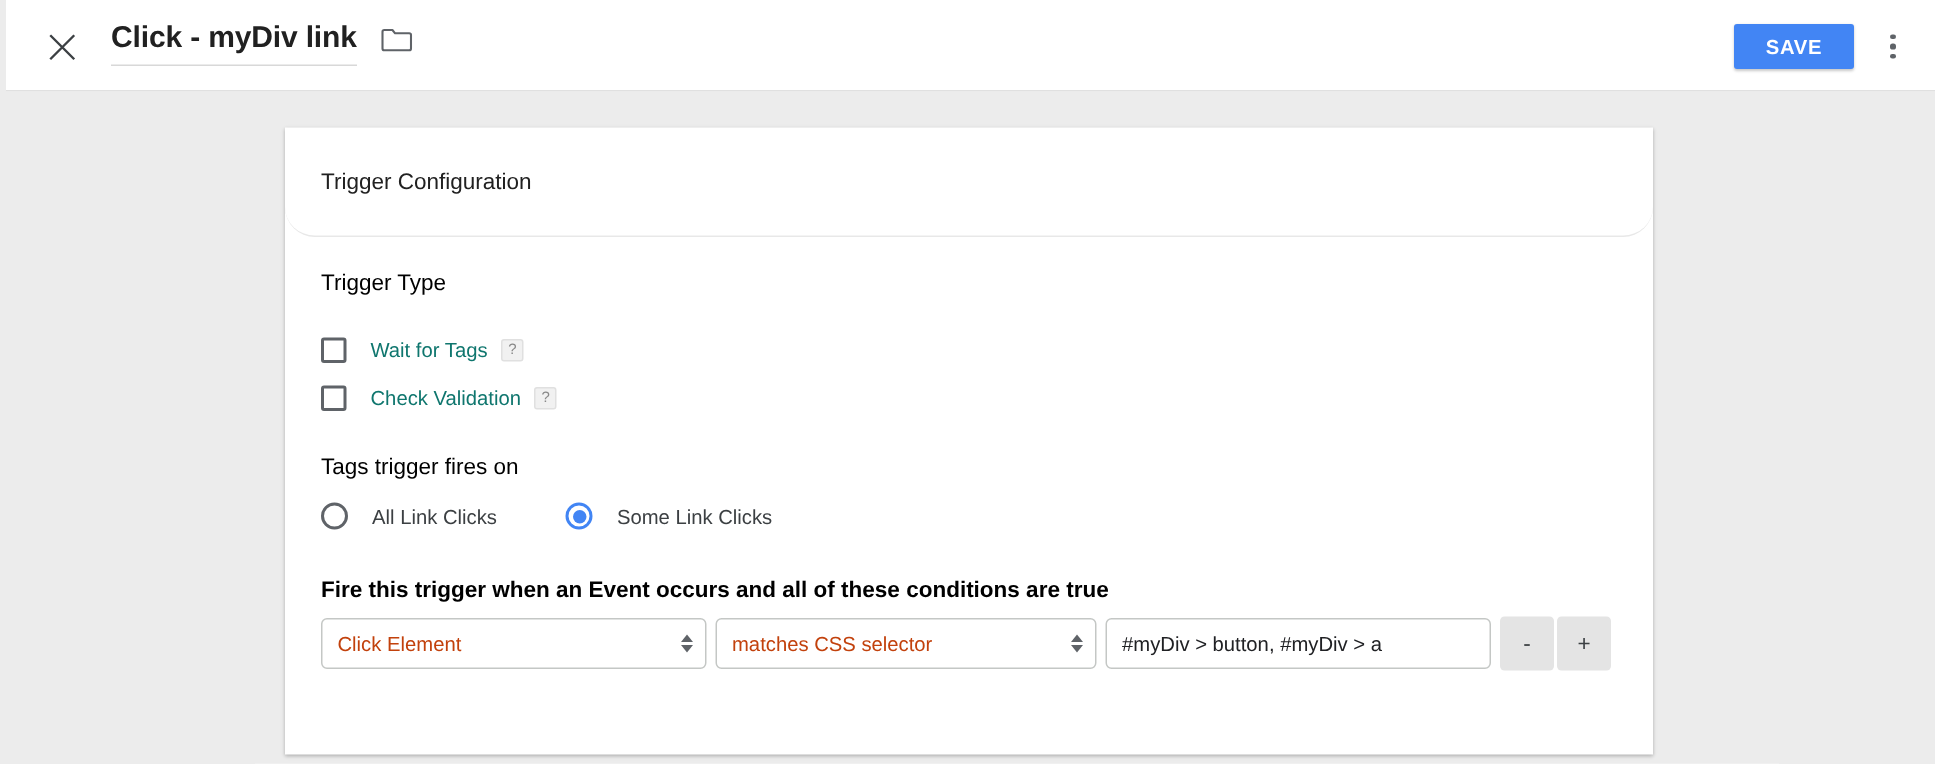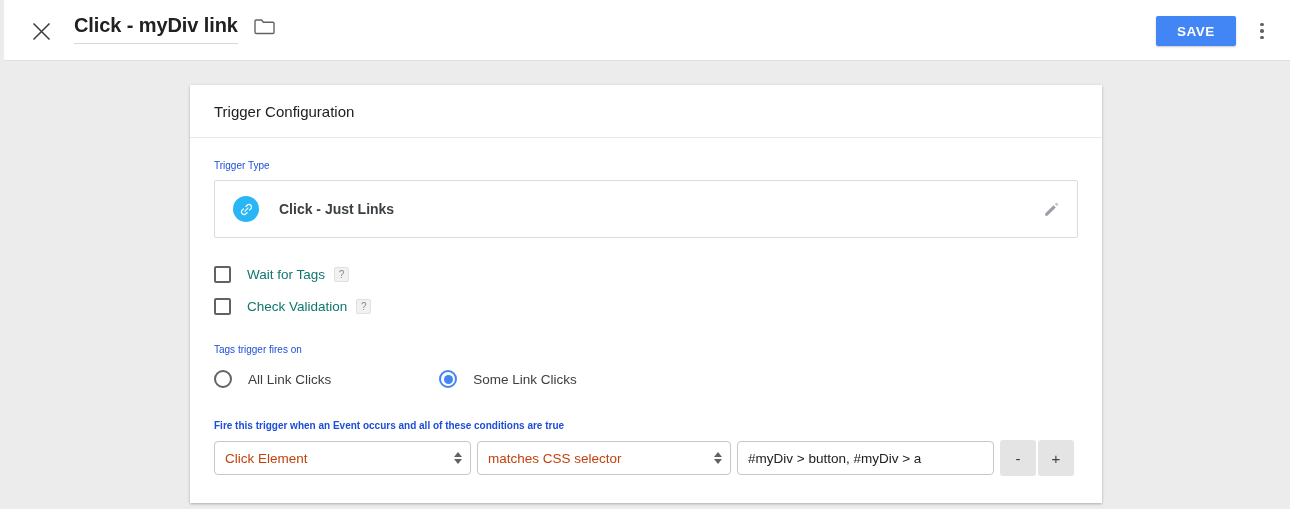--- a/index.html
+++ b/index.html
@@ -64,30 +64,31 @@
   .kebab-btn i { width: 3.5px; height: 3.5px; border-radius: 50%; background: #5f6368; display: block; }
 
   
   .card {
     position: absolute; left: 190px; top: 85px;
     width: 912px; height: 418px;
     background: #ffffff;
     box-shadow: 0 1px 3px rgba(0,0,0,0.16), 0 1px 2px rgba(0,0,0,0.12);
   }
   .card-header {
-    height: 53px;
+    height: 73px;
     border-bottom: 1px solid #e8e8e8;
     display: flex; align-items: center;
     padding-left: 24px;
+    border-radius: 20px;
   }
   .card-header-title { font-size: 15px; color: #212121; }
   .card-body { padding: 22px 24px 0 24px; }
 
   .field-label {
-    font-size: 10px; color: #1d4ed8;
+    font-size: 15px; color: #000000;
     margin-bottom: 9px;
   }
 
   
   .trigger-box {
     height: 58px;
     border: 1px solid #dadce0; border-radius: 2px;
     display: flex; align-items: center;
     padding: 0 16px 0 18px;
     cursor: pointer;
@@ -123,21 +124,21 @@
     background: #f1f1f1; border: 1px solid #e0e0e0; border-radius: 2px;
     font-size: 10px; color: #8a8a8a;
     display: inline-flex; align-items: center; justify-content: center;
     cursor: pointer;
   }
 
   
   .radios-label { margin-top: 22px; }
   .radio-row { display: flex; align-items: center; height: 30px; }
   .radio-item { display: flex; align-items: center; cursor: pointer; }
-  .radio-item + .radio-item { margin-left: 108px; }
+  .radio-item + .radio-item { margin-left: 46px; }
   .radio {
     width: 18px; height: 18px; border-radius: 50%;
     border: 2px solid #5f6368; background: #fff;
     flex: 0 0 auto;
     display: flex; align-items: center; justify-content: center;
   }
   .radio.selected { border-color: #4285f4; }
   .radio.selected::after {
     content: ""; width: 9px; height: 9px; border-radius: 50%; background: #4285f4;
   }
@@ -219,36 +220,20 @@
   <div class="card">
 
     <div class="card-header">
       <div class="card-header-title">Trigger Configuration</div>
     </div>
 
     <div class="card-body">
 
       <div class="field-label">Trigger Type</div>
 
-      <div class="trigger-box">
-        <span class="trigger-icon">
-          <svg width="15" height="15" viewBox="0 0 24 24">
-            <path d="M9.5 14.5 L14.5 9.5" stroke="#ffffff" stroke-width="1.8" stroke-linecap="round"></path>
-            <path d="M11 7.2 L13 5.2 A3.3 3.3 0 0 1 18.8 11 L16.8 13" stroke="#ffffff" stroke-width="1.8" fill="none" stroke-linecap="round"></path>
-            <path d="M13 16.8 L11 18.8 A3.3 3.3 0 0 1 5.2 13 L7.2 11" stroke="#ffffff" stroke-width="1.8" fill="none" stroke-linecap="round"></path>
-          </svg>
-        </span>
-        <span class="trigger-name">Click - Just Links</span>
-        <span class="pencil-icon">
-          <svg width="19" height="19" viewBox="0 0 24 24">
-            <path d="M4 17.2 L4 20 L6.8 20 L17.4 9.4 L14.6 6.6 Z" fill="#9aa0a6"></path>
-            <path d="M16 5.2 L18.8 8 L20.1 6.7 A1.4 1.4 0 0 0 20.1 4.7 L19.3 3.9 A1.4 1.4 0 0 0 17.3 3.9 Z" fill="#c5c8cb"></path>
-          </svg>
-        </span>
-      </div>
 
       <div class="check-row first">
         <span class="checkbox"></span>
         <span class="check-label">Wait for Tags</span>
         <span class="help-badge">?</span>
       </div>
 
       <div class="check-row">
         <span class="checkbox"></span>
         <span class="check-label">Check Validation</span>

